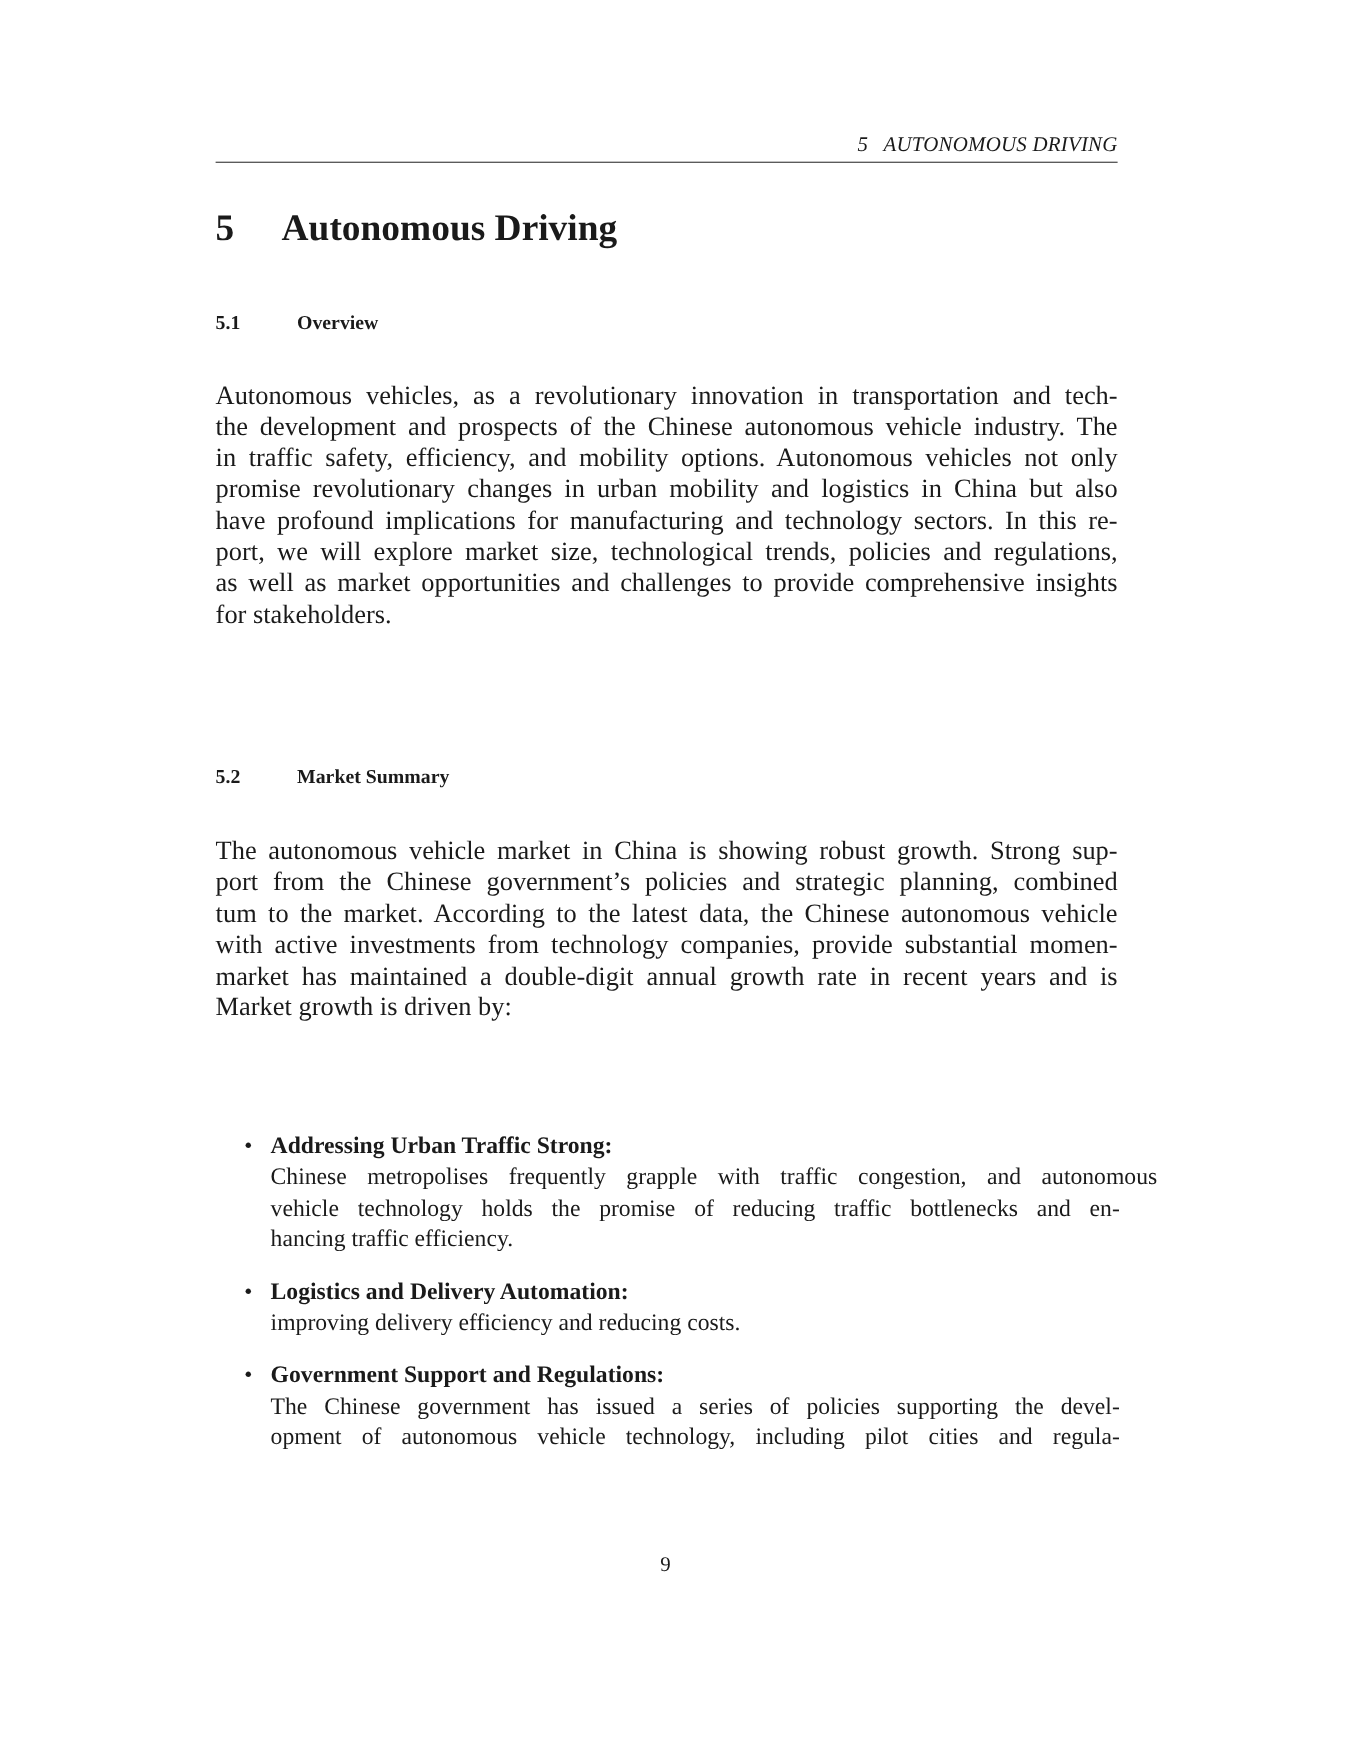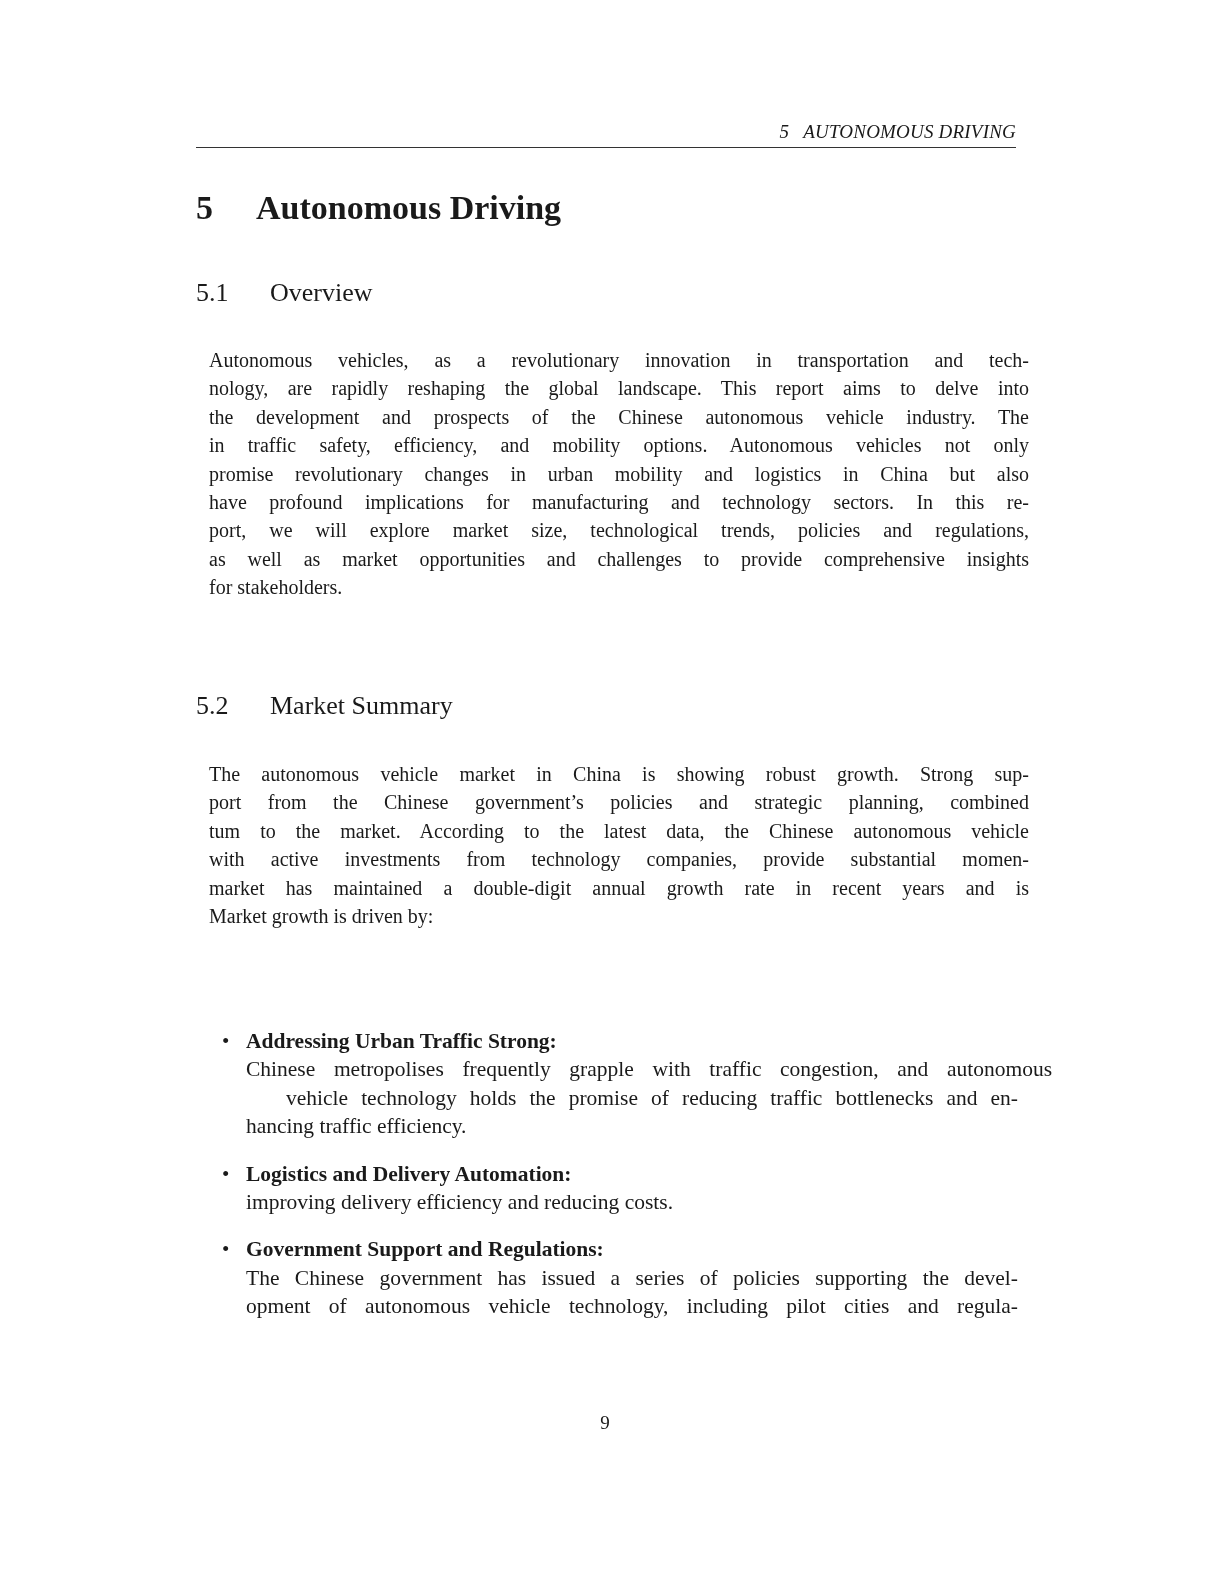--- a/index.html
+++ b/index.html
@@ -19,26 +19,26 @@
       position: absolute; left: 196px; top: 147px; width: 820px; height: 0;
       border-top: 1.3px solid #333;
     }
     .chapter-title {
       position: absolute; left: 196px; top: 186px; margin: 0;
       font-size: 34px; font-weight: bold; line-height: 44px;
     }
     .chapter-title .num { display: inline-block; width: 60px; }
     .section-title {
       position: absolute; left: 196px; margin: 0;
-      font-size: 26px; font-weight: normal; line-height: 34px;
+      font-size: 18px; font-weight: bold; line-height: 34px;
     }
     .section-title .num { display: inline-block; width: 74px; }
     .para {
-      position: absolute; left: 209px; width: 820px; margin: 0;
-      font-size: 20px; line-height: 28.4px;
+      position: absolute; left: 196px; width: 820px; margin: 0;
+      font-size: 24px; line-height: 28.4px;
     }
     .line { display: block; white-space: nowrap; text-align: justify; text-align-last: justify; }
     .line.last { text-align-last: left; }
     .bullet-list { position: absolute; left: 222px; top: 1027px; width: 830px; margin: 0; padding: 0; list-style: none; }
     .bullet-item { position: relative; padding-left: 24px; margin-bottom: 19px; font-size: 21.5px; line-height: 28.4px; }
     .bullet-mark { position: absolute; left: 0; top: 0; font-size: 21px; }
     .bullet-title { display: block; font-weight: bold; }
     .bullet-body { display: block; }
     .page-number { position: absolute; left: 0; width: 1210px; top: 1412px; text-align: center; font-size: 19px; }
   </style>
@@ -55,21 +55,20 @@
   <h1 class="chapter-title">
     <span class="num">5</span><span>Autonomous Driving</span>
   </h1>
 
   <h2 class="section-title" style="top:276px;">
     <span class="num">5.1</span><span>Overview</span>
   </h2>
 
   <p class="para" style="top:346px;">
     <span class="line">Autonomous vehicles, as a revolutionary innovation in transportation and tech-</span>
-    <span class="line">nology, are rapidly reshaping the global landscape. This report aims to delve into</span>
     <span class="line">the development and prospects of the Chinese autonomous vehicle industry. The</span>
     <span class="line">in traffic safety, efficiency, and mobility options. Autonomous vehicles not only</span>
     <span class="line">promise revolutionary changes in urban mobility and logistics in China but also</span>
     <span class="line">have profound implications for manufacturing and technology sectors. In this re-</span>
     <span class="line">port, we will explore market size, technological trends, policies and regulations,</span>
     <span class="line">as well as market opportunities and challenges to provide comprehensive insights</span>
     <span class="line last">for stakeholders.</span>
   </p>
 
   <h2 class="section-title" style="top:689px;">
@@ -84,21 +83,21 @@
     <span class="line">market has maintained a double-digit annual growth rate in recent years and is</span>
     <span class="line last">Market growth is driven by:</span>
   </p>
 
   <ul class="bullet-list">
     <li class="bullet-item">
       <span class="bullet-mark">•</span>
       <span class="bullet-title">Addressing Urban Traffic Strong:</span>
       <span class="bullet-body">
         <span class="line">Chinese metropolises frequently grapple with traffic congestion, and autonomous</span>
-        <span class="line" style="margin-right:34px;margin-left:40px;">vehicle technology holds the promise of reducing traffic bottlenecks and en-</span>
+        <span class="line" style="margin-right:34px;">vehicle technology holds the promise of reducing traffic bottlenecks and en-</span>
         <span class="line last">hancing traffic efficiency.</span>
       </span>
     </li>
     <li class="bullet-item">
       <span class="bullet-mark">•</span>
       <span class="bullet-title">Logistics and Delivery Automation:</span>
       <span class="bullet-body">
         <span class="line last">improving delivery efficiency and reducing costs.</span>
       </span>
     </li>

